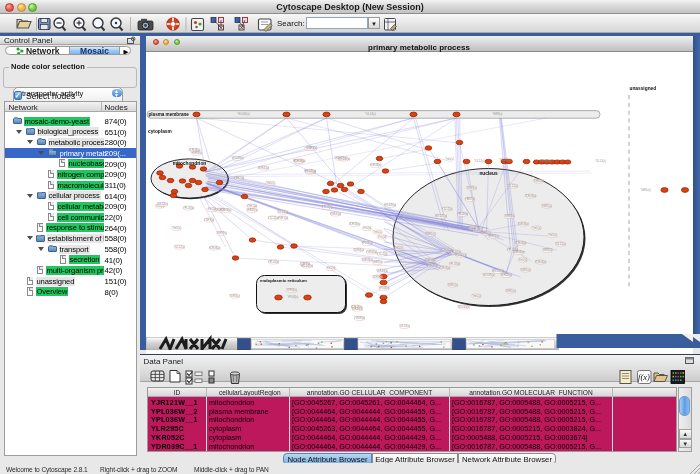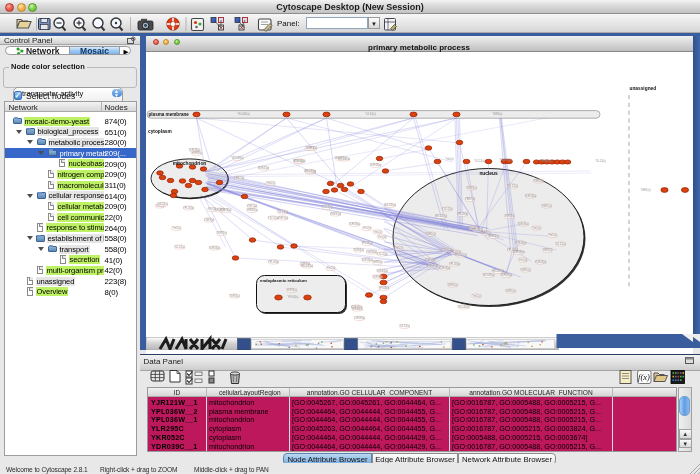--- a/index.html
+++ b/index.html
@@ -49,21 +49,21 @@
 #checklabel { left:26px; top:91px; font-size:8.5px; color:#111; }
 #treebox { left:3.5px; top:101px; width:133px; height:355px; background:#fff; border:1px solid #9d9d9d; }
 #treehead { left:0px; top:0px; width:131px; height:9.5px;
   background:linear-gradient(#f2f2f2,#d8d8d8); border-bottom:1px solid #a8a8a8; font-size:8px; color:#222; }
 #treehead .c1 { position:absolute; left:4px; top:0.5px; }
 #treehead .c2 { position:absolute; left:100px; top:0.5px;text-align:center; }
 #treehead .sep { position:absolute; left:96px; top:0; width:1px; height:9.5px; background:#b5b5b5; }
 .trow { position:absolute; left:0; width:131px; height:10.68px; font-size:7.6px; letter-spacing:-0.1px; }
 .trow .lbl { position:absolute; top:0.8px; color:#000; white-space:nowrap; padding:0 1px; overflow:hidden; line-height:9px; }
 .trow .num { position:absolute; left:100px; top:1px; color:#000; font-size:7.8px; letter-spacing:-0.1px; }
-.green { background:#bef264; }
+.green { background:#22c55e; }
 .red { background:#e5e5e5; }
 .arr { position:absolute; top:3.2px; width:0; height:0; border-left:3.2px solid transparent; border-right:3.2px solid transparent; border-top:4.5px solid #4d4d4d; }
 .folder { position:absolute; top:1.8px; width:9px; height:6.5px; background:linear-gradient(#8fb3d9,#5c87b5); border:0.5px solid #3d6591; border-radius:1px; }
 .folder:before { content:""; position:absolute; left:0px; top:-1.5px; width:4px; height:2px; background:#6f96c2; border-radius:1px 1px 0 0; }
 .ficon { position:absolute; top:0.8px; width:6.5px; height:8.2px; background:#fff; border:0.6px solid #8a8a8a; }
 .ficon:before { content:""; position:absolute; right:-0.5px; top:-0.5px; width:2.5px; height:2.5px; background:#e8e8e8; border-left:0.6px solid #8a8a8a; border-bottom:0.6px solid #8a8a8a;}
 .selrow { background:#3767c8; }
 .selrow .lbl, .selrow .num { color:#fff; }
 
 
@@ -77,21 +77,21 @@
 #nw-title .t-yel { left:17.5px; top:3px; width:6.3px; height:6.3px; background:radial-gradient(circle at 35% 30%, #ffe9b0, #f6b64e 48%, #e79e2f); border:0.5px solid #c08a28;}
 #nw-title .t-grn { left:28px; top:3px; width:6.3px; height:6.3px; background:radial-gradient(circle at 35% 30%, #d2f5b1, #7ed348 48%, #5bb32b); border:0.5px solid #53992a;}
 #nw-title .txt { left:0; top:7px; width:100%; text-align:center; font-size:8px; font-weight:bold; color:#111; }
 #canvas { left:145.5px; top:52px; width:547px; height:282px; background:#fff; }
 
 
 #collage { left:145.5px; top:334px; width:547px; height:22px; background:#fff; }
 
 
 #dp { left:140px; top:354px; width:560px; height:108px; background:#e8e8e8; }
-#dp-head { left:140px; top:354px; width:560px; height:17px;
+#dp-head { left:140px; top:354px; width:560px; height:28px;
   background:linear-gradient(#f2f2f2,#d9d9d9 70%,#cccccc); border-bottom:1px solid #a5a5a5; border-top:1.5px solid #2c3d66;}
 #dp-head .txt { left:3.5px; top:1.5px; font-size:8px; color:#1a1a1a; }
 #dp-table { left:147px; top:387px; width:530px; height:65px; background:#be185d; border:1px solid #999;text-decoration:underline; }
 #dp-thead { left:0; top:0; width:528px; height:9px; background:linear-gradient(#f0f0f0,#d6d6d6); border-bottom:1px solid #aaa; font-size:6.6px; color:#222; }
 .th { position:absolute; top:0.8px; text-align:center; overflow:hidden; white-space:nowrap; }
 .thsep { position:absolute; top:0; width:1px; height:9px; background:#b8b8b8; }
 .drow { position:absolute; left:0; width:528px; height:8.85px; font-size:7.2px; color:#000; white-space:nowrap; }
 .drow .c0 { position:absolute; left:3px; top:0.4px; font-weight:bold; letter-spacing:0.2px;}
 .drow .c1 { position:absolute; left:61px; top:0.4px; }
 .drow .c2 { position:absolute; left:144px; top:0.4px; }
@@ -117,21 +117,21 @@
 
 <div class="abs" id="titlebar">
   <div class="abs tl t-red"></div>
     <div class="abs tl t-yel"></div>
     <div class="abs tl t-grn"></div>
 </div>
 <div class="abs" id="main-title">Cytoscape Desktop (New Session)</div>
 
 <div class="abs" id="toolbar">
   <svg class="abs" style="left:0;top:0" width="700" height="18" viewBox="0 0 700 18"></svg>
-  <div class="abs" id="searchlbl">Panel:</div>
+  <div class="abs" id="searchlbl">Search:</div>
   <div class="abs" id="searchbox"></div>
   <div class="abs" id="searchdrop">▼</div>
 </div>
 <svg class="abs" style="left:0;top:15px" width="410" height="20" viewBox="0 0 410 20">
 <path d="M17 13 L19.5 6.5 L31 6.5 L28.5 13 Z M17 13 L17 4.5 L21 4.5 L22.5 6 L28 6" fill="#e8d29a" stroke="#555" stroke-width="1.1"></path>
     <line x1="36.5" y1="2" x2="36.5" y2="16" stroke="#b5b5b5" stroke-width="1"></line>
     <line x1="130.5" y1="2" x2="130.5" y2="16" stroke="#b5b5b5" stroke-width="1"></line>
     <line x1="186" y1="2" x2="186" y2="16" stroke="#b5b5b5" stroke-width="1"></line>
 <rect x="38.5" y="3.5" width="11.5" height="11" rx="1" fill="#7f95b8" stroke="#27344d" stroke-width="1"></rect>
     <rect x="41" y="3.5" width="6.5" height="4" fill="#dfe6ef" stroke="#27344d" stroke-width="0.7"></rect>
@@ -262,21 +262,21 @@
       <span class="num">209(0)</span>
     </div>
 <div class="trow" style="top:77.9px">
       <span class="ficon" style="left:43px"></span>
       <span class="lbl green" style="left:52px;max-width:47px">macromolecule</span>
       <span class="num">311(0)</span>
     </div>
 <div class="trow" style="top:88.6px">
       <span class="arr" style="left:22px"></span>
       <span class="folder" style="left:32px"></span>
-      <span class="lbl red" style="left:43px;max-width:56px">cellular response</span>
+      <span class="lbl red" style="left:43px;max-width:56px">cellular process</span>
       <span class="num">614(0)</span>
     </div>
 <div class="trow" style="top:99.2px">
       <span class="ficon" style="left:43px"></span>
       <span class="lbl green" style="left:52px;max-width:47px">cellular metabo</span>
       <span class="num">209(0)</span>
     </div>
 <div class="trow" style="top:109.9px">
       <span class="ficon" style="left:43px"></span>
       <span class="lbl green" style="left:52px;max-width:47px">cell communicat</span>
@@ -305,21 +305,21 @@
       <span class="num">41(0)</span>
     </div>
 <div class="trow" style="top:163.3px">
       <span class="ficon" style="left:32px"></span>
       <span class="lbl green" style="left:41px;max-width:58px">multi-organism pro</span>
       <span class="num">42(0)</span>
     </div>
 <div class="trow" style="top:174.0px">
       <span class="ficon" style="left:22px"></span>
       <span class="lbl red" style="left:31px;max-width:68px">unassigned</span>
-      <span class="num">223(8)</span>
+      <span class="num">151(0)</span>
     </div>
 <div class="trow" style="top:184.7px">
       <span class="ficon" style="left:22px"></span>
       <span class="lbl green" style="left:31px;max-width:68px">Overview</span>
       <span class="num">8(0)</span>
     </div>
 </div>
 
 <div class="abs" id="nw-left"></div>
 <div class="abs" id="nw-right"></div>

